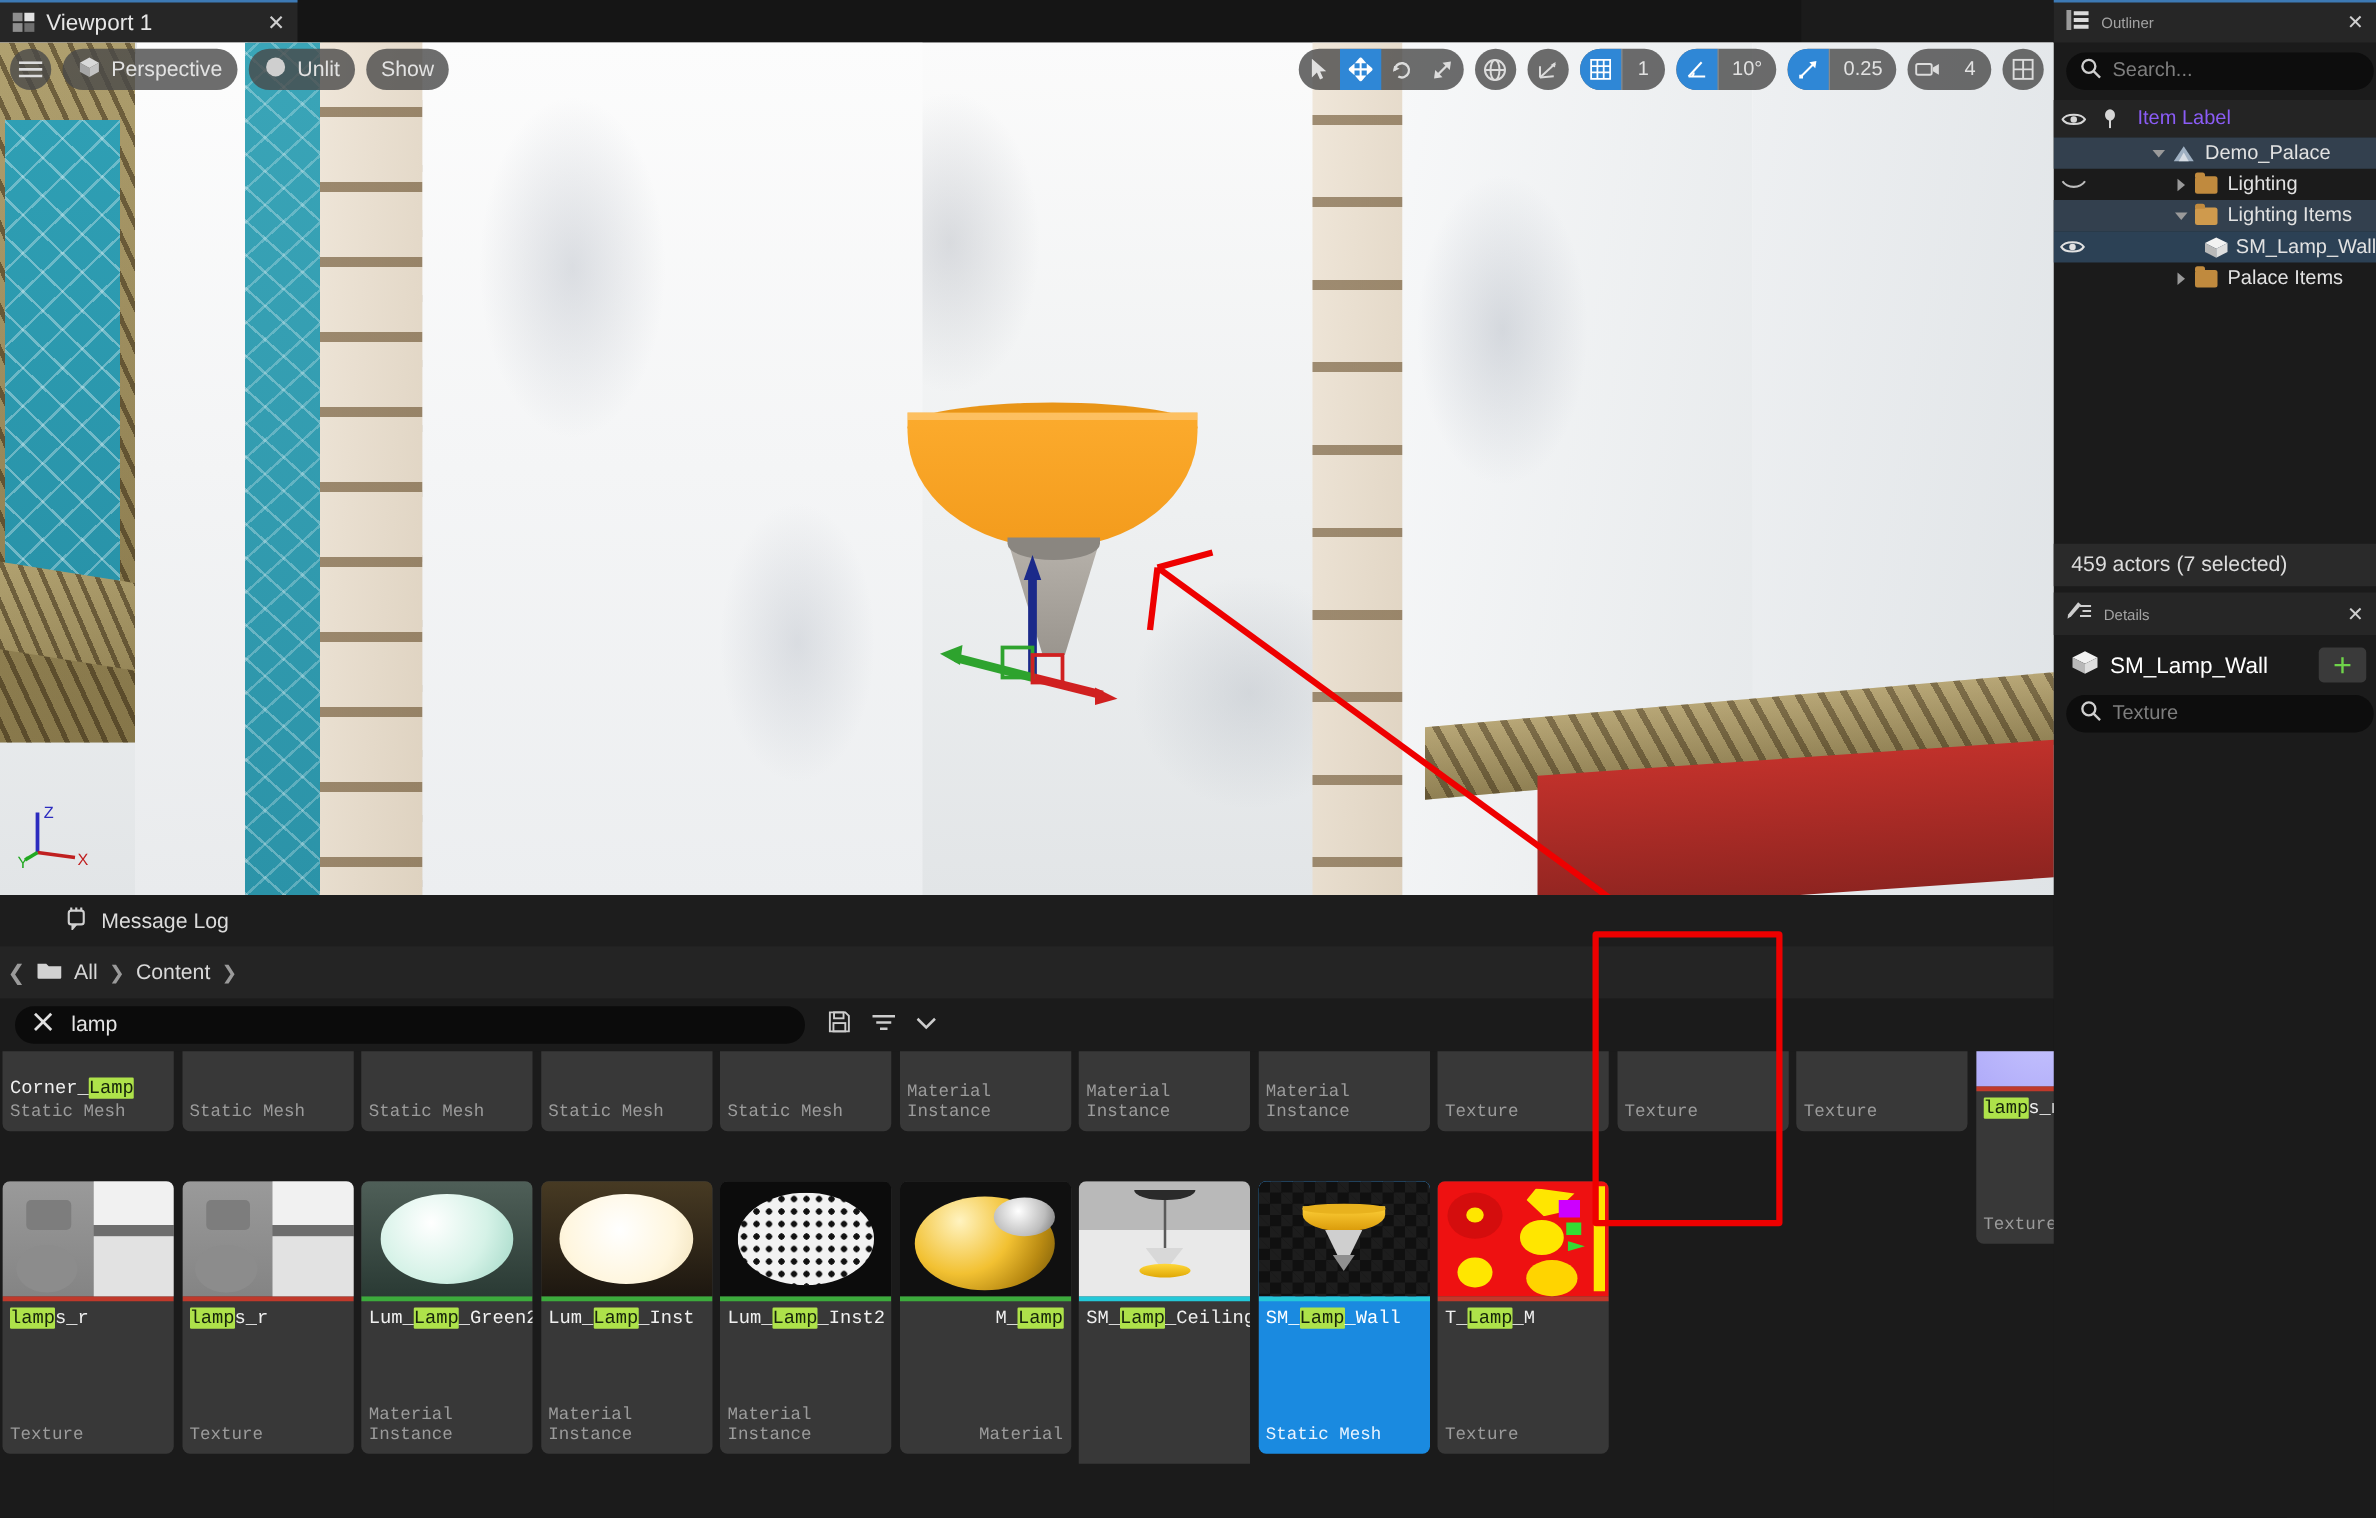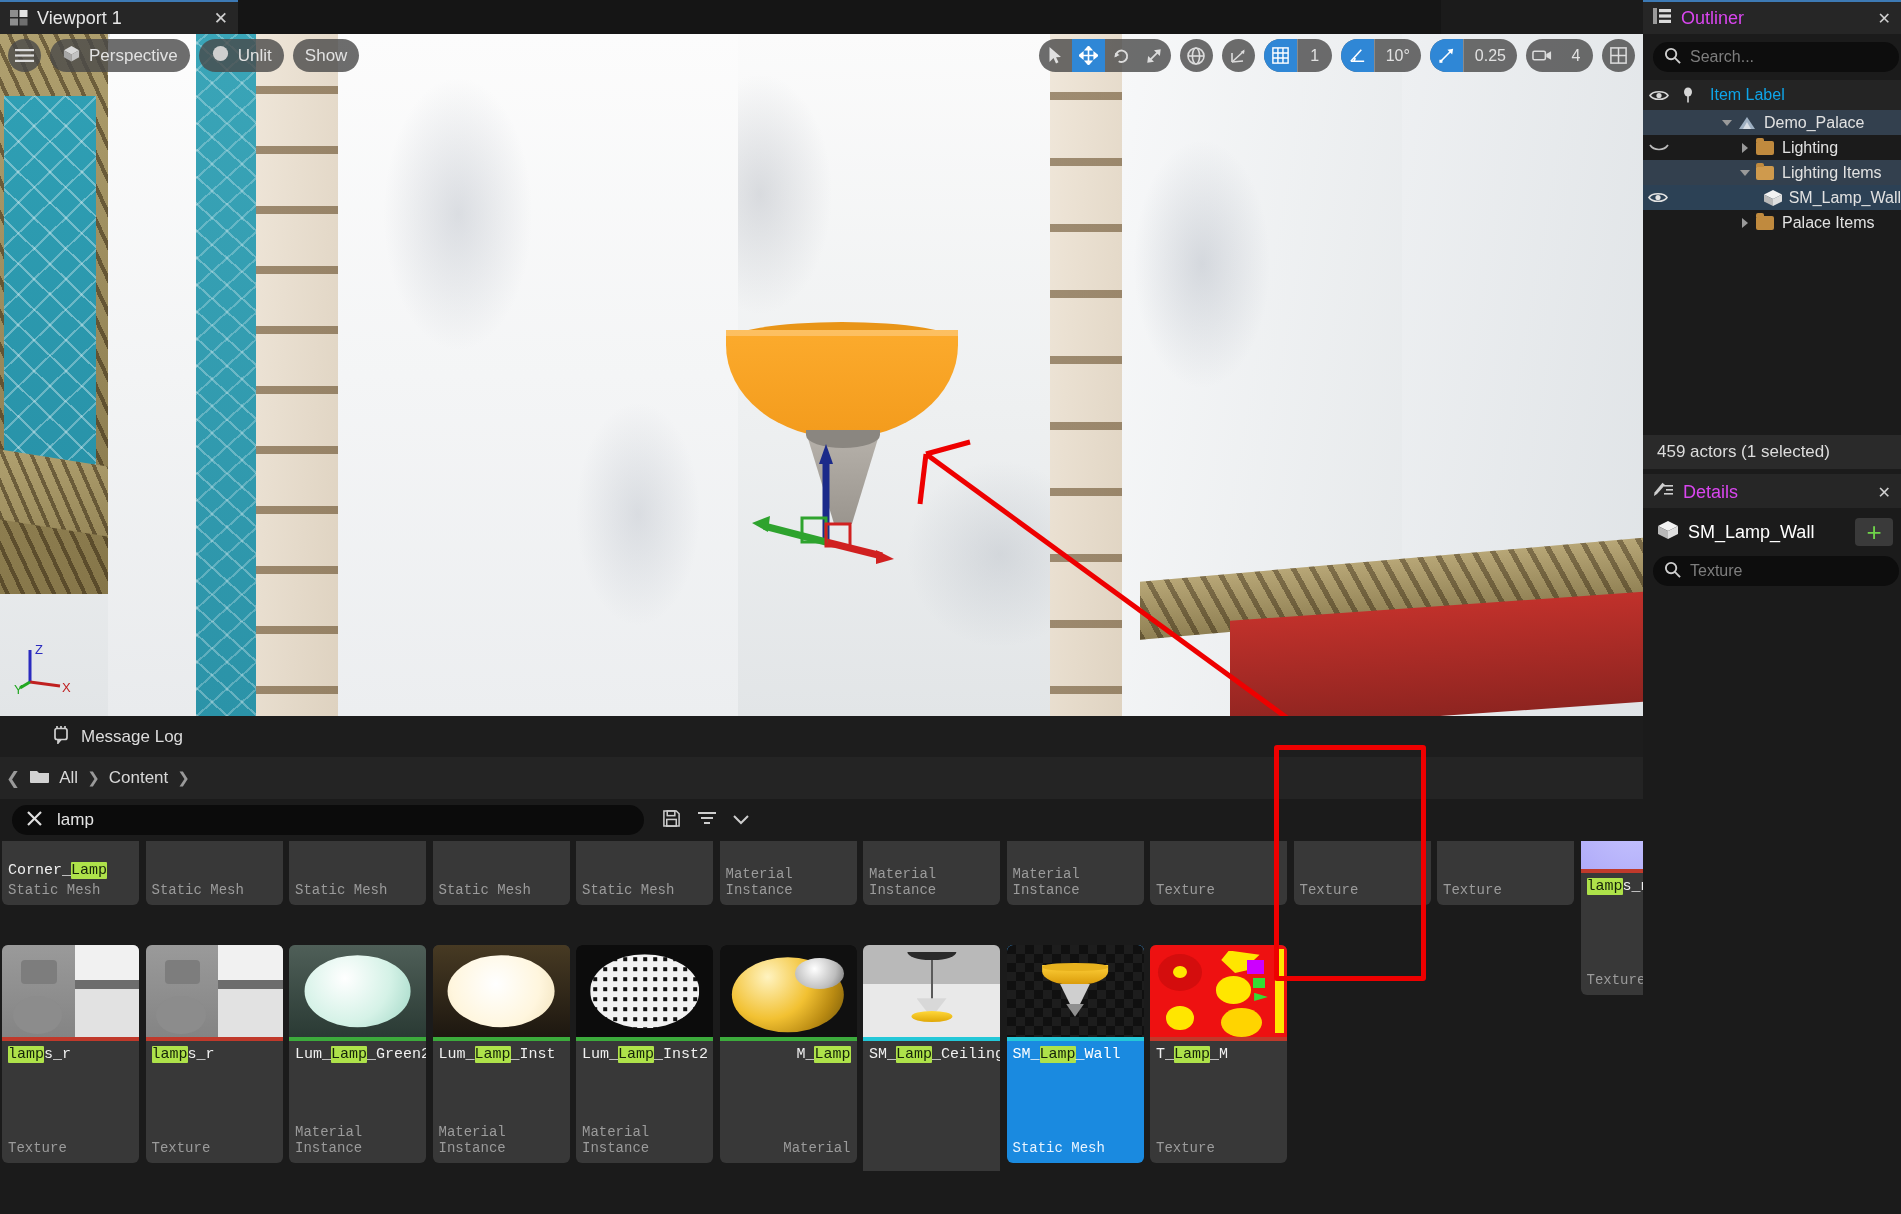--- a/index.html
+++ b/index.html
@@ -118,30 +118,30 @@
 
   
   .axis-ind { position:absolute; left:14px; bottom:20px; width:60px; height:60px; }
 
   
   .right { position:absolute; left:1643px; top:0; width:258px; height:1214px; background:#1b1b1b; }
   .panel-head {
     height:34px; background:#262626; display:flex; align-items:center; gap:10px; padding:0 10px;
     border-top:2px solid transparent;
   }
-  .panel-head .t { color:#d946ef; font-size:18px; }
+  .panel-head .t { color:#a3a3a3; font-size:12px; }
   .panel-head .x { margin-left:auto; color:#cfcfcf; font-size:16px; cursor:pointer; }
   .srchbar {
     margin:8px 0 0 10px; height:30px; width:calc(100% - 12px);
     background:#0d0d0d; border-radius:15px; display:flex; align-items:center; gap:9px; padding:0 11px;
   }
   .srchbar .ph { color:#7e7e7e; font-size:16px; }
   .col-head {
     margin-top:8px; height:30px; background:#242424; display:flex; align-items:center;
-    color:#0ea5e9; font-size:16px;text-align:center;
+    color:#8b5cf6; font-size:16px;text-align:center;
   }
   .col-head .cell { display:flex; align-items:center; justify-content:center; height:30px; }
   .ol-row {
     height:25px; display:flex; align-items:center; font-size:16px; color:#e2e2e2; padding-left:0;
     position:relative; white-space:nowrap;
   }
   .ol-row.sel { background:#2c4155; }
   .ol-row.hl  { background:#33404e; }
   .eye-cell { width:32px; display:flex; align-items:center; justify-content:center; }
   .pin-cell { width:26px; }
@@ -794,21 +794,21 @@
             <span class="tri"></span>
           </span>
           <span style="width: 24px; display: inline-flex; align-items: center; justify-content: center; margin-right: 5px;">
             <span class="folder"></span>
           </span>
           <span>Palace Items</span>
         </div>
       </div>
 
     <div class="actorbar">
-      <span>459 actors (1 selected)</span>
+      <span>459 actors (7 selected)</span>
     </div>
 
     <div class="details-head">
       <div class="panel-head">
         <span>
           <svg width="20" height="17" viewBox="0 0 20 17">
             <polygon points="1,14 4,12 12,3 9.5,0.8 1.5,10.5" fill="#cfcfcf"></polygon>
             <rect x="11" y="3" width="9" height="1.6" fill="#cfcfcf"></rect>
             <rect x="13" y="7" width="7" height="1.6" fill="#cfcfcf"></rect>
             <rect x="11" y="11" width="9" height="1.6" fill="#cfcfcf"></rect>

